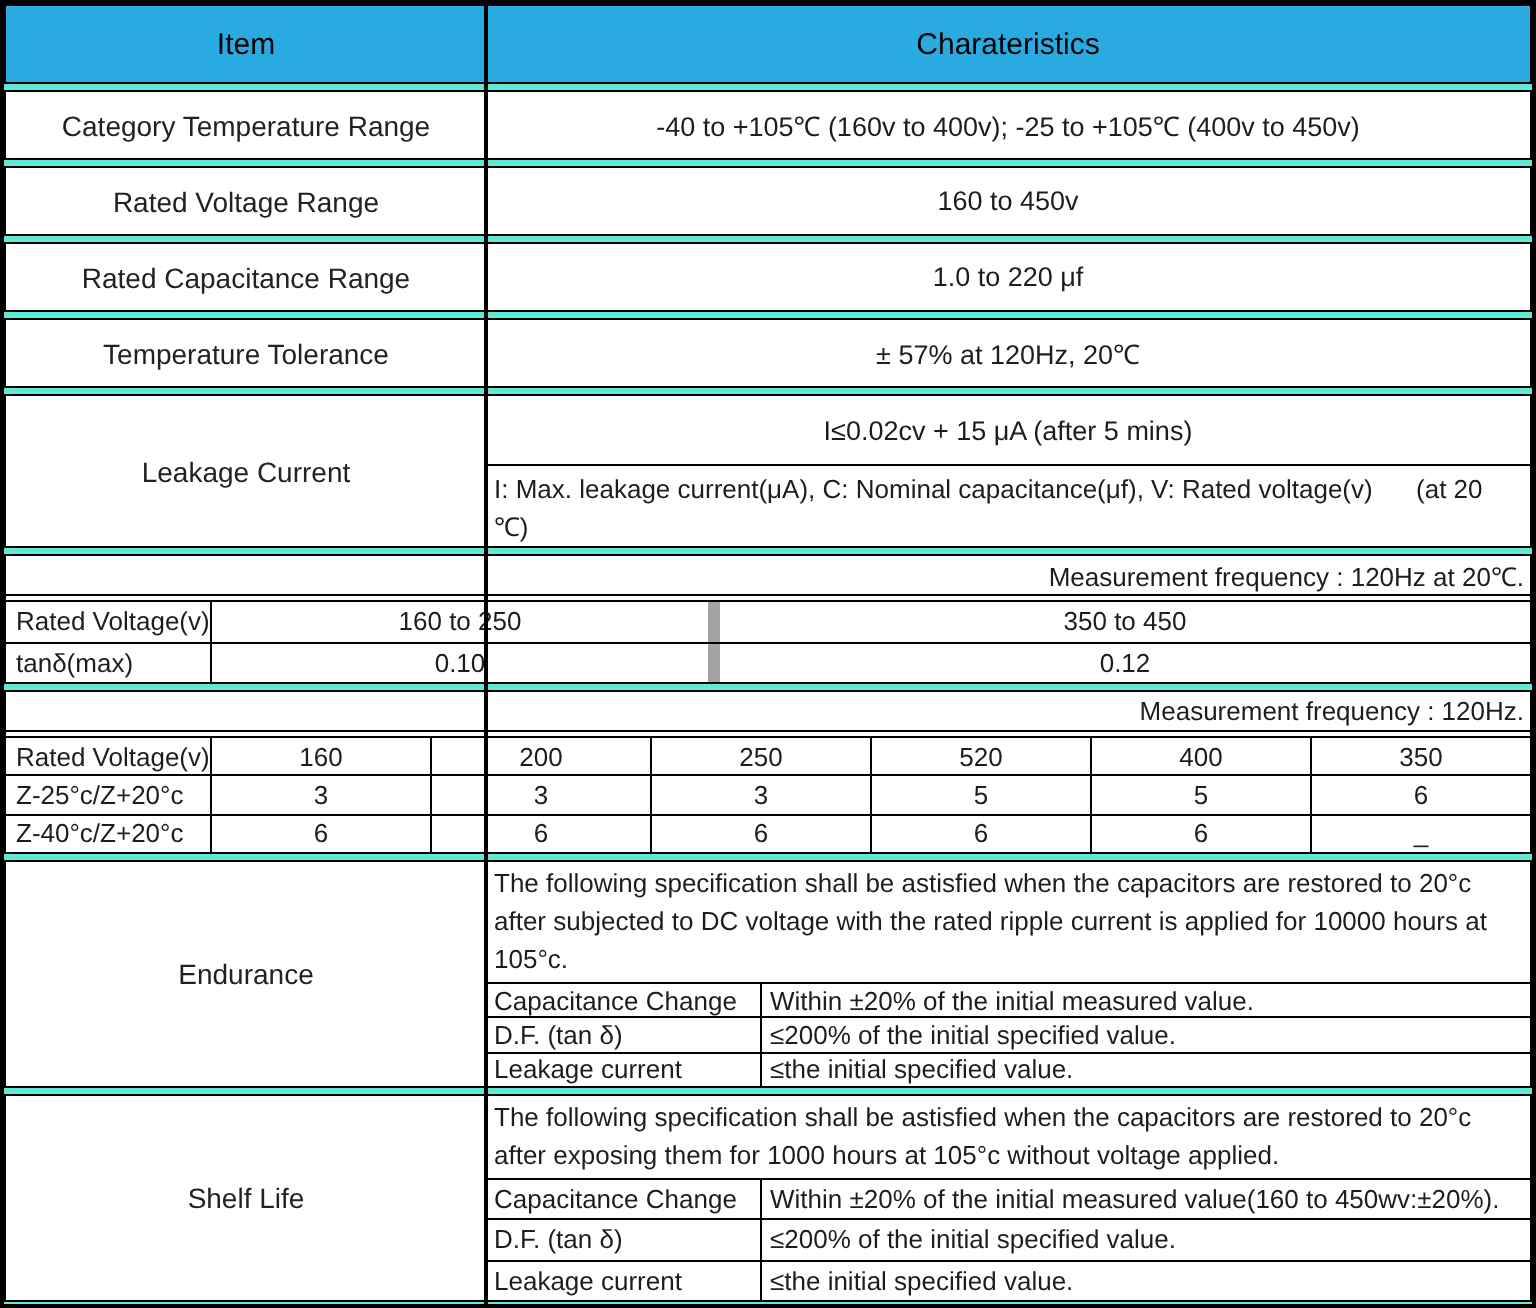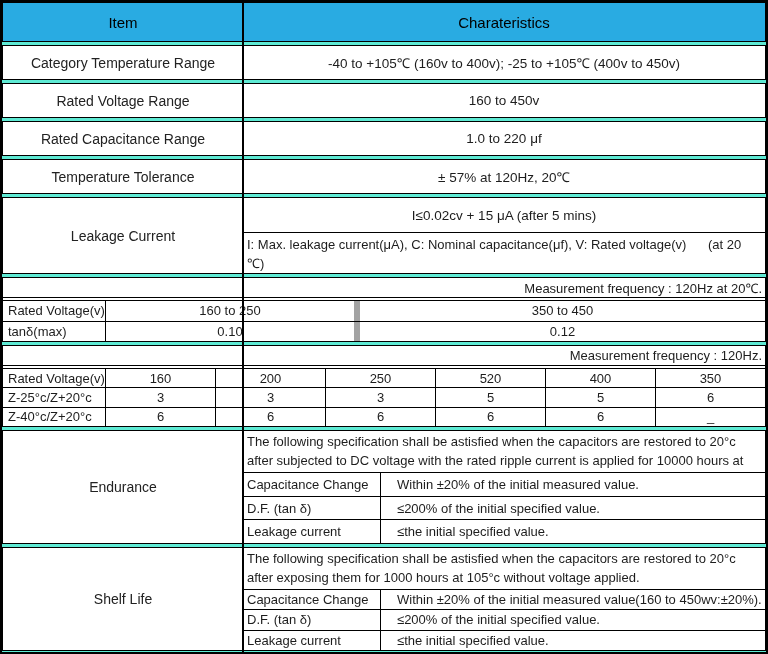--- a/index.html
+++ b/index.html
@@ -90,21 +90,21 @@
   .st-cell{flex:1;border-right:1px solid #000000;box-sizing:border-box;
     display:flex;align-items:center;justify-content:center;font-size:13px;}
   .st-cell:last-child{border-right:none;}
 
   
   .intro{
     box-sizing:border-box;border-bottom:1px solid #000;
     padding:1px 8px 2px 4px;font-size:13px;line-height:19px;
   }
   .sub-item{
-    flex:1;display:flex;box-sizing:border-box;min-height:0;gap:12px;
+    flex:1;display:flex;box-sizing:border-box;min-height:0;
   }
   .sub-item + .sub-item{border-top:1px solid #000;}
   .si-name{
     width:138px;flex-shrink:0;border-right:1px solid #000;box-sizing:border-box;
     display:flex;align-items:center;padding-left:4px;font-size:13px;
   }
   .si-spec{
     flex:1;display:flex;align-items:center;padding-left:4px;font-size:13px;
   }
 </style>
@@ -206,20 +206,21 @@
       </div>
     </div>
   </div>
 
   <div class="trow r-endurance">
     <div class="item-cell">Endurance</div>
     <div class="char-cell">
       <div class="intro">
         <div>The following specification shall be astisfied when the capacitors are restored to 20°c</div>
         <div>after subjected to DC voltage with the rated ripple current is applied for 10000 hours at</div>
+        <div>105°c.</div>
       </div>
       <div class="sub-item">
         <div class="si-name">Capacitance Change</div>
         <div class="si-spec">Within ±20% of the initial measured value.</div>
       </div>
       <div class="sub-item">
         <div class="si-name">D.F. (tan δ)</div>
         <div class="si-spec">≤200% of the initial specified value.</div>
       </div>
       <div class="sub-item">

